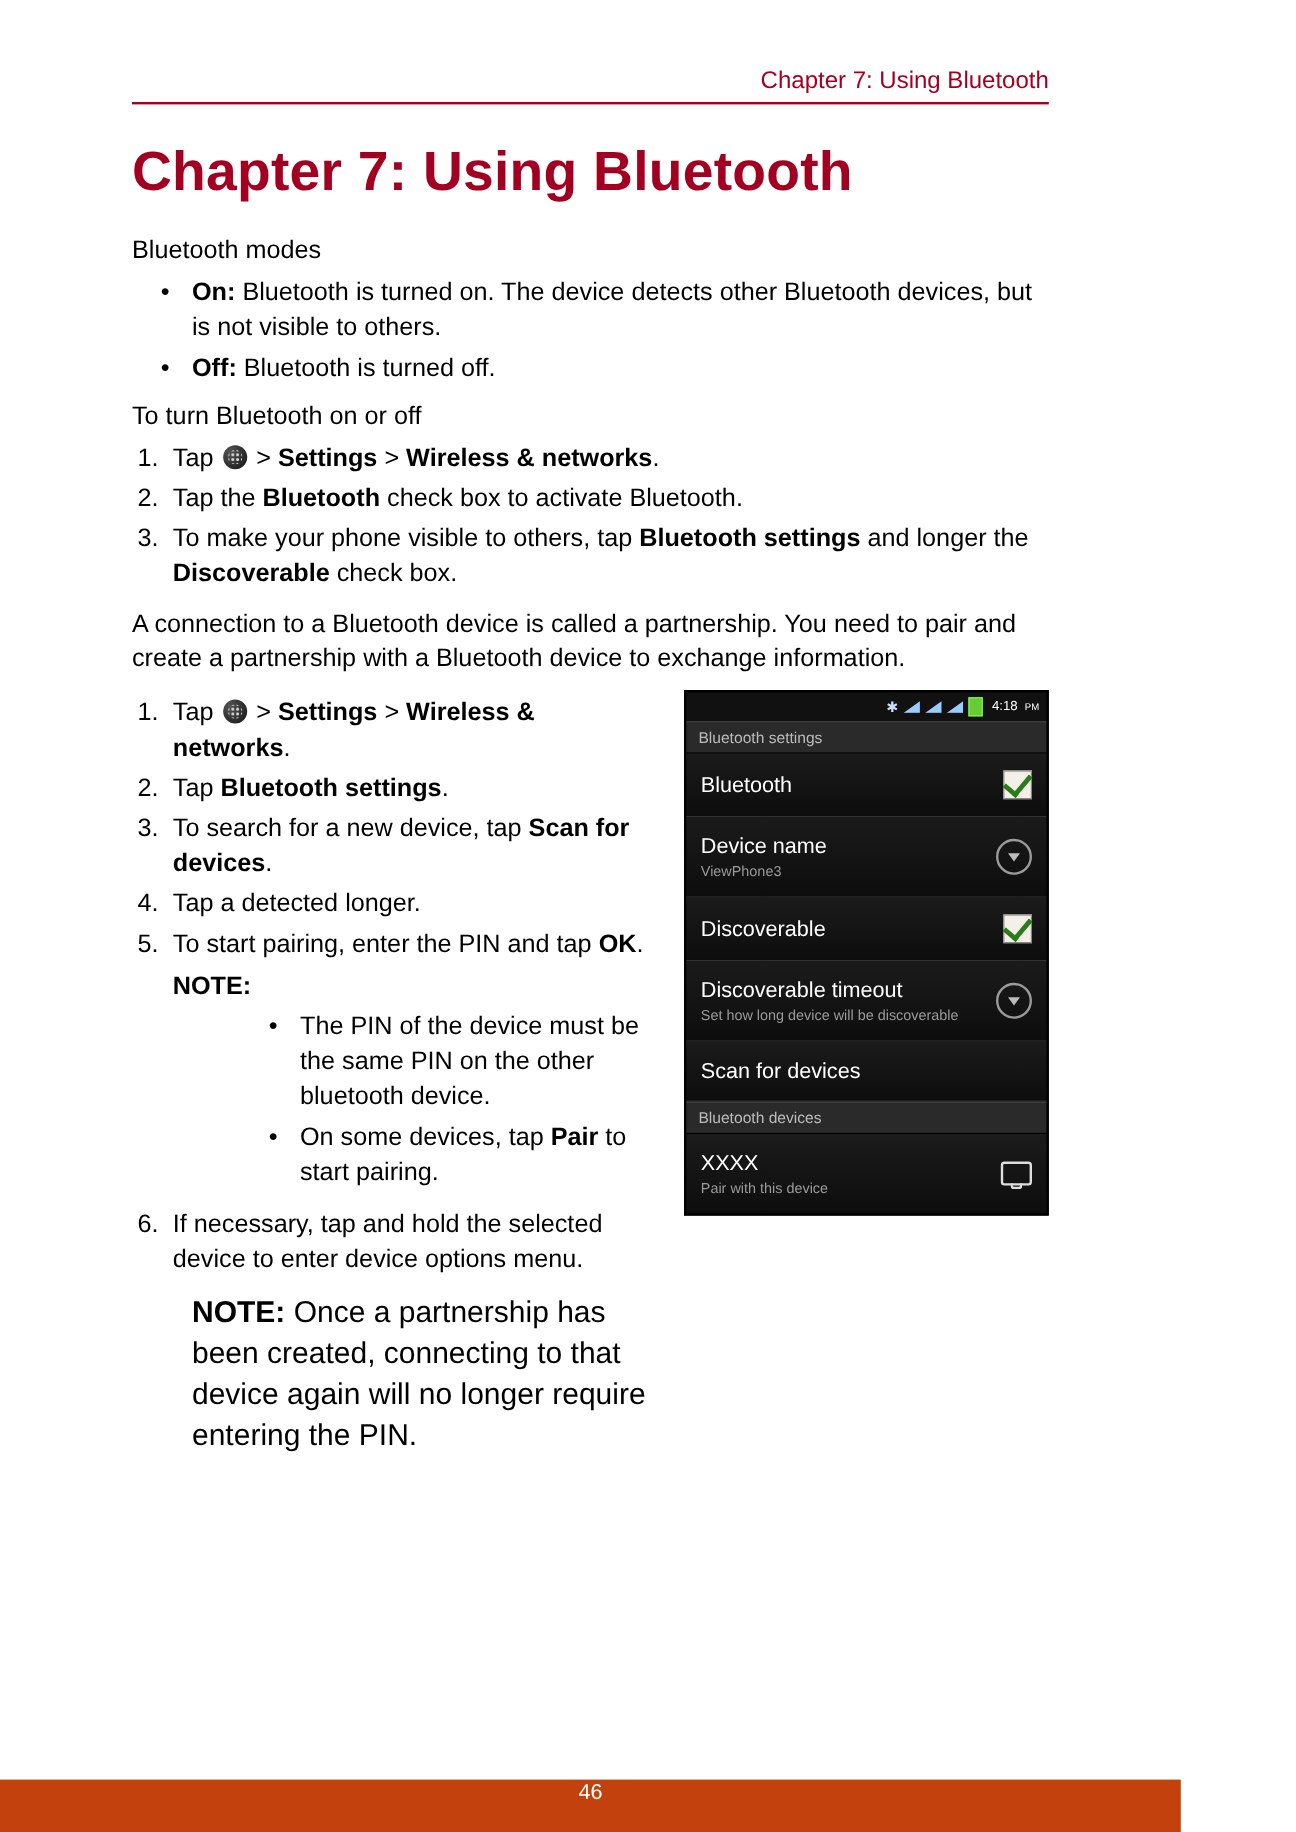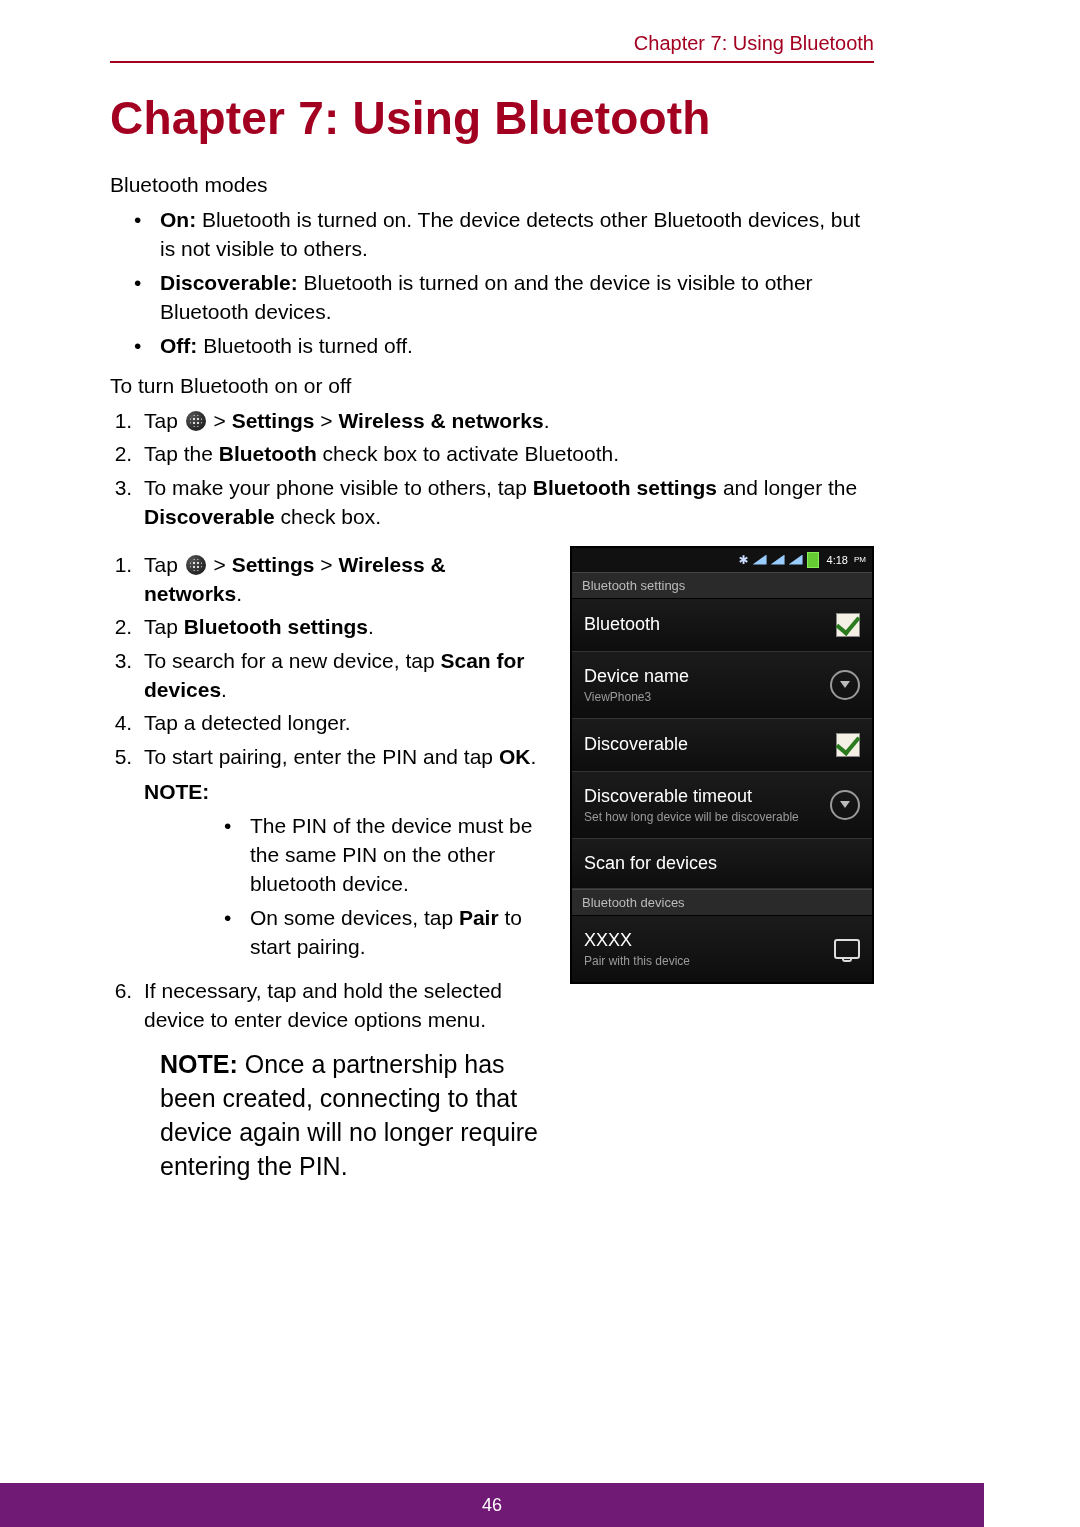--- a/index.html
+++ b/index.html
@@ -1,16 +1,16 @@
 <!DOCTYPE html>
 <html><head>
 <meta charset="utf-8">
 <style>
   html,body{margin:0;padding:0;background:#fff;font-family:Arial,Helvetica,sans-serif;color:#000;-webkit-font-smoothing:antialiased}
-  .page{box-sizing:border-box;width:984px;height:1527px;position:relative;padding:32px 110px 0 110px}
+  .page{box-sizing:border-box;width:984px;height:1527px;position:relative;padding:56px 110px 0 110px}
   .hdr{color:#a30021;font-size:20px;text-align:right;padding-bottom:6px;border-bottom:2px solid #a30021;margin-bottom:28px}
   .h1{color:#a30021;font-size:46px;font-weight:bold;margin:0 0 28px 0;letter-spacing:.2px}
   .h2{font-size:32px;font-weight:bold;margin:40px 0 16px 0}
   .subhead{font-weight:normal;font-size:21px;margin:10px 0 8px 0}
   .para{font-size:21px;line-height:1.35;margin:0 0 12px 0}
   ul.bul, ol.num{margin:0 0 14px 0;padding-left:40px;font-size:21px;line-height:1.4}
   ul.bul{list-style:none;padding-left:24px}
   ul.bul>li{position:relative;padding-left:26px;margin:4px 0}
   ul.bul>li::before{content:"•";position:absolute;left:0;top:0}
   ol.num{padding-left:28px}
@@ -40,50 +40,50 @@
   .phone .row .t{display:flex;flex-direction:column}
   .phone .row .t .main{font-size:18px}
   .phone .row .t .sub{font-size:12px;color:#9a9a9a;margin-top:3px}
   .chk{width:22px;height:22px;background:#f4f0e6;border:1px solid #888;position:relative;flex:0 0 auto}
   .chk.on::after{content:"";position:absolute;left:4px;top:-2px;width:10px;height:18px;border:solid #2a7a1e;border-width:0 4px 4px 0;transform:rotate(40deg)}
   .circ{width:26px;height:26px;border:2px solid #9a9a9a;border-radius:50%;display:flex;align-items:center;justify-content:center;flex:0 0 auto}
   .circ .tri{width:0;height:0;border-left:5px solid transparent;border-right:5px solid transparent;border-top:7px solid #bbb}
   .pair-ico{width:22px;height:16px;border:2px solid #ddd;border-radius:3px;position:relative;flex:0 0 auto}
   .pair-ico::after{content:"";position:absolute;left:6px;bottom:-5px;width:6px;height:3px;border:2px solid #ddd;border-top:none;border-radius:0 0 3px 3px}
 
-  .footer{position:absolute;left:0;right:0;bottom:0;height:44px;background:#701a75;color:#fff;display:flex;align-items:center;justify-content:center;font-size:18px}
+  .footer{position:absolute;left:0;right:0;bottom:0;height:44px;background:#c2410c;color:#fff;display:flex;align-items:flex-start;justify-content:center;font-size:18px}
 </style>
 </head>
 <body>
 
 <div class="page">
   <div class="hdr">Chapter 7: Using Bluetooth</div>
 
   <h1 class="h1">Chapter 7: Using Bluetooth</h1>
 
   <div class="subhead">Bluetooth modes</div>
   <ul class="bul">
     <li><span class="b">On:</span><span> Bluetooth is turned on. The device detects other Bluetooth devices, but is not visible to others.</span></li>
-    <li><span class="b">Discoverable:</span><span> Bluetooth is turned on and the device is visible to other Bluetooth devices.</span></li>
     <li><span class="b">Off:</span><span> Bluetooth is turned off.</span></li>
   </ul>
 
   <div class="subhead">To turn Bluetooth on or off</div>
   <ol class="num">
     <li>
       <span>Tap </span><span class="apps-ico"></span><span>  &gt; </span><span class="b">Settings</span><span> &gt; </span><span class="b">Wireless &amp; networks</span><span>.</span>
     </li>
     <li>
       <span>Tap the </span><span class="b">Bluetooth</span><span> check box to activate Bluetooth.</span>
     </li>
     <li>
       <span>To make your phone visible to others, tap </span><span class="b">Bluetooth settings</span><span> and longer the </span><span class="b">Discoverable</span><span> check box.</span>
     </li>
   </ol>
 
+  <p class="para">A connection to a Bluetooth device is called a partnership. You need to pair and create a partnership with a Bluetooth device to exchange information.</p>
 
   <div class="two-col">
     <div class="left">
       <ol class="num">
         <li>
           <span>Tap </span><span class="apps-ico"></span><span>  &gt; </span><span class="b">Settings</span><span> &gt; </span><span class="b">Wireless &amp; networks</span><span>.</span>
         </li>
         <li><span>Tap </span><span class="b">Bluetooth settings</span><span>.</span></li>
         <li><span>To search for a new device, tap </span><span class="b">Scan for devices</span><span>.</span></li>
         <li>Tap a detected longer.</li>

